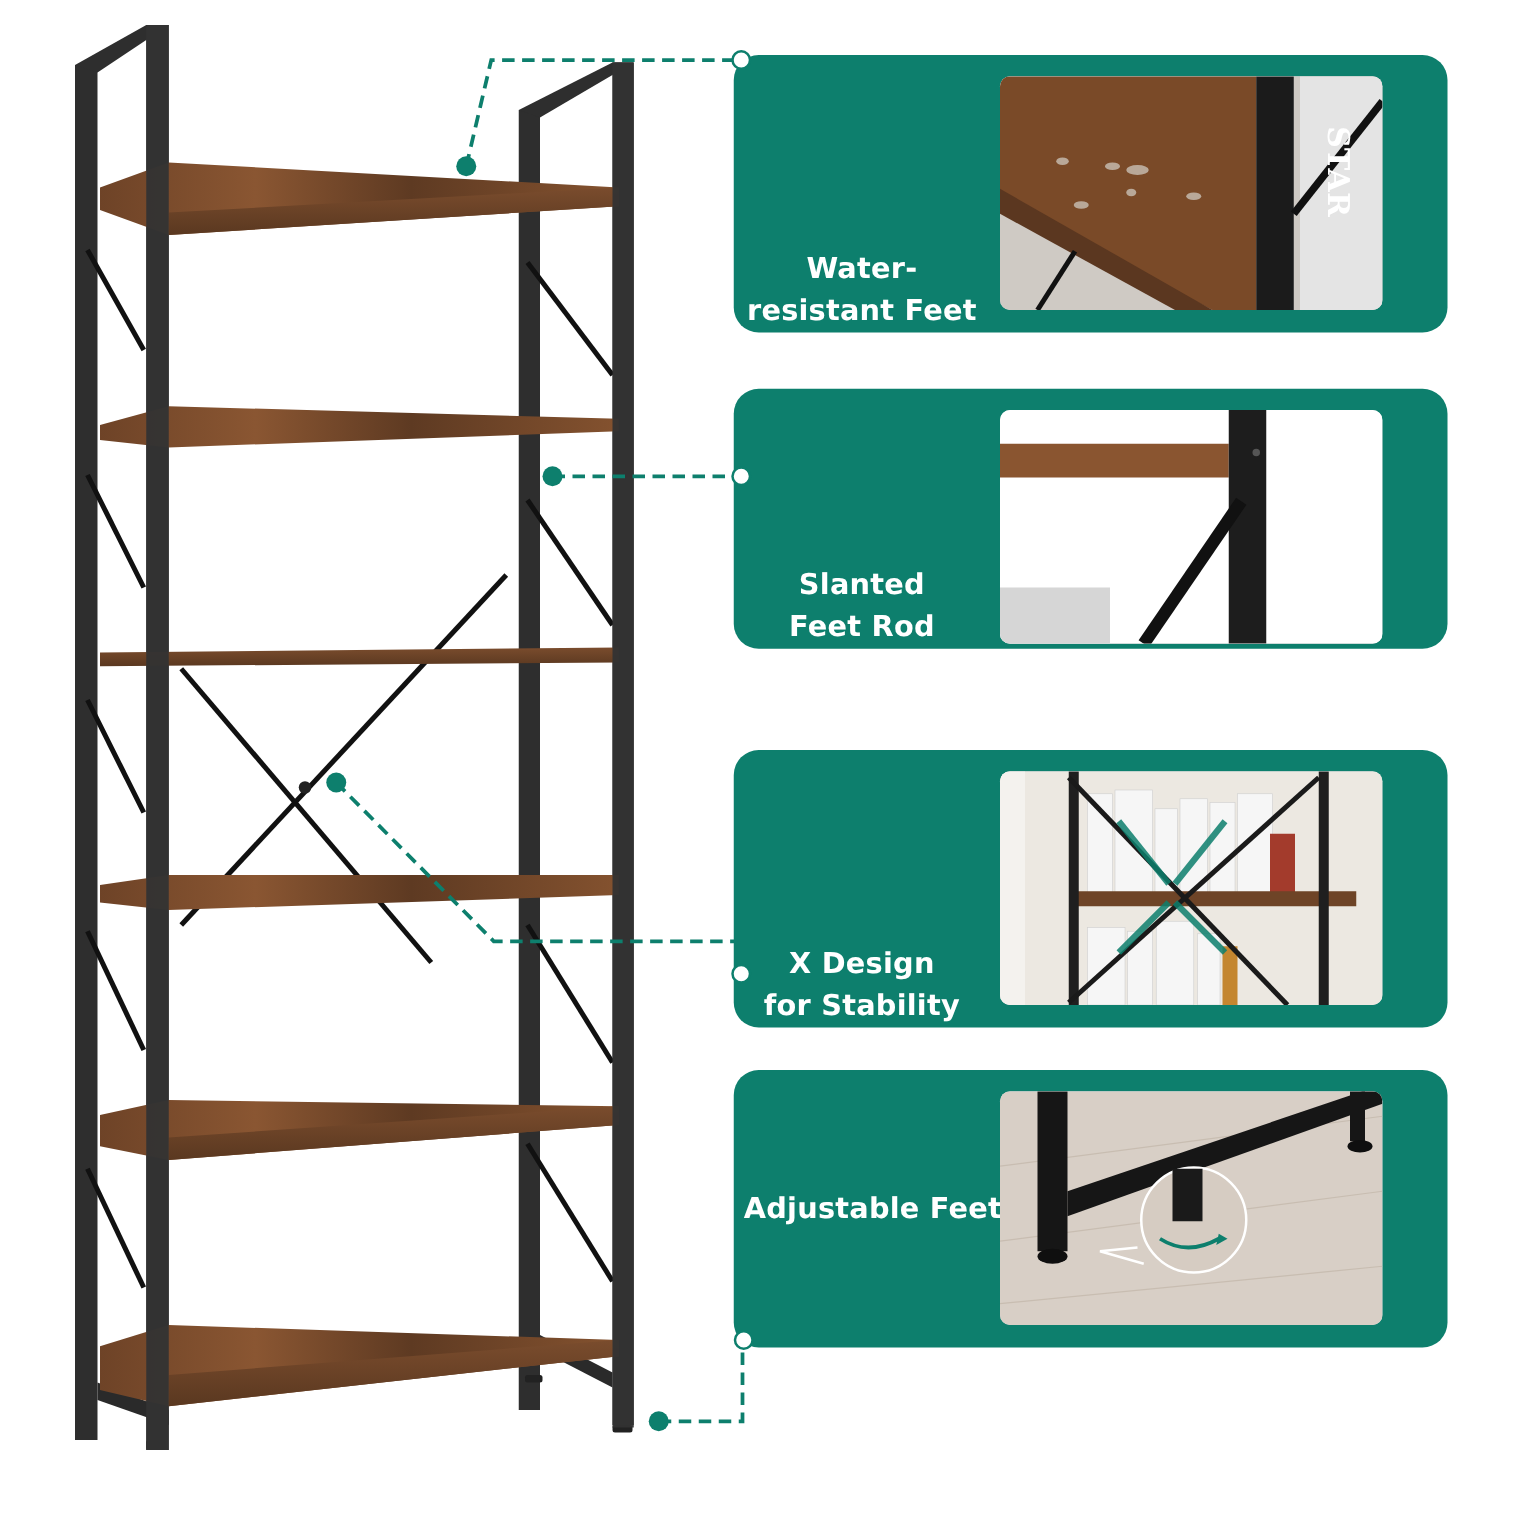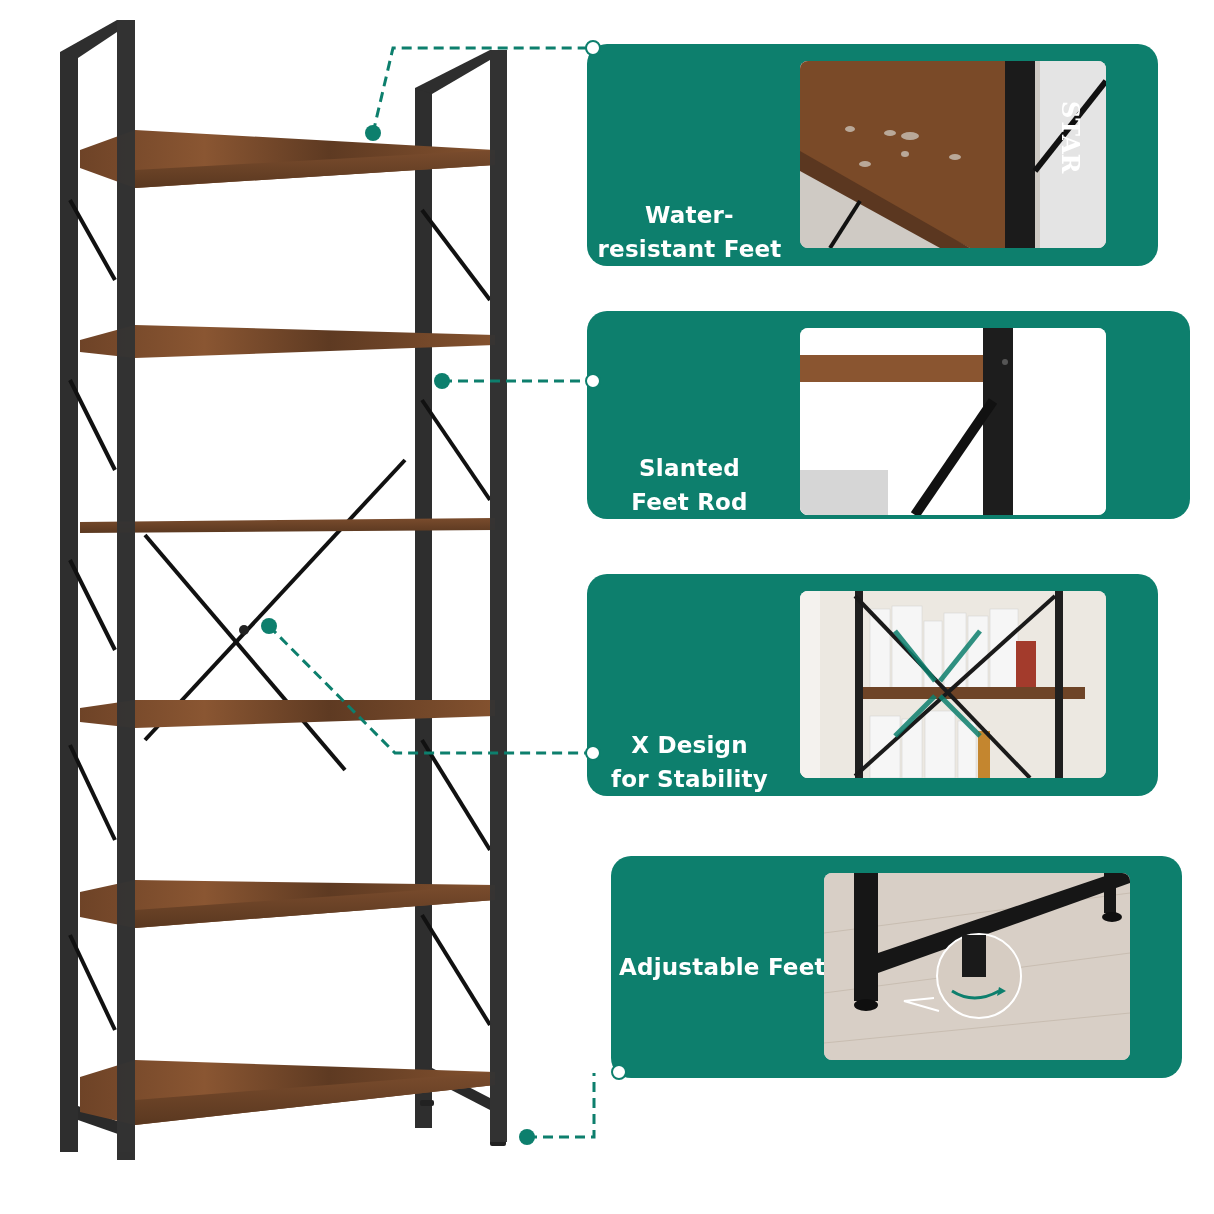--- a/index.html
+++ b/index.html
@@ -127,41 +127,41 @@
           <ellipse cx="105" cy="93" rx="4" ry="3"></ellipse>
         <ellipse cx="65" cy="103" rx="6" ry="3"></ellipse>
           <ellipse cx="155" cy="96" rx="6" ry="3"></ellipse>
       </g>
       <text x="262" y="40" fill="#fff" font-family="DejaVu Serif, serif" font-size="24" font-weight="bold" transform="rotate(90 262 40)">STAR</text>
     </svg>
   </div>
   <div class="dot-open" style="left:-2px;top:-4px"></div>
 </div>
 
-<div class="card" style="top:311px;height:208px;padding-left:32px;">
+<div class="card" style="top:311px;height:208px;">
   <div class="label">
     <div>
       <div>Slanted</div>
       <div>Feet Rod</div>
     </div>
   </div>
   <div class="photo">
     <svg viewBox="0 0 306 187" preserveAspectRatio="none">
       <rect width="306" height="187" fill="#ffffff"></rect>
       <rect x="0" y="27" width="183" height="27" fill="#8a5530"></rect>
       <rect x="0" y="142" width="88" height="45" fill="#d6d6d6"></rect>
       <rect x="183" y="0" width="30" height="187" fill="#1d1d1d"></rect>
       <circle cx="205" cy="34" r="3" fill="#555"></circle>
       <line x1="115" y1="187" x2="193" y2="73" stroke="#111" stroke-width="10"></line>
     </svg>
   </div>
   <div class="dot-open" style="left:-2px;top:62px"></div>
 </div>
 
-<div class="card" style="top:574px;height:222px;">
+<div class="card" style="top:600px;height:222px;">
   <div class="label">
     <div>
       <div><span class="bold-x">X</span> <span>Design</span></div>
       <div>for Stability</div>
     </div>
   </div>
   <div class="photo">
     <svg viewBox="0 0 306 187" preserveAspectRatio="none">
       <rect width="306" height="187" fill="#ece8e1"></rect>
       <rect x="0" y="0" width="20" height="187" fill="#f4f2ee"></rect>
@@ -188,21 +188,21 @@
         <polyline points="95,40 135,90"></polyline>
           <polyline points="180,40 140,90"></polyline>
         <polyline points="95,145 135,105"></polyline>
           <polyline points="180,145 140,105"></polyline>
       </g>
     </svg>
   </div>
   <div class="dot-open" style="left:-2px;top:171px"></div>
 </div>
 
-<div class="card" style="top:856px;height:222px;margin-left:24px;">
+<div class="card" style="top:856px;height:222px;">
   <div class="label" style="justify-content:flex-start;padding-left:8px;align-items:flex-start;padding-top:94px;box-sizing:border-box;width:210px;">
     <div style="white-space:nowrap;">Adjustable Feet</div>
   </div>
   <div class="photo">
     <svg viewBox="0 0 306 187" preserveAspectRatio="none">
       <rect width="306" height="187" fill="#d8cfc6"></rect>
       <g stroke="#c8bdb1" stroke-width="1">
         <line x1="0" y1="60" x2="306" y2="20"></line>
           <line x1="0" y1="120" x2="306" y2="80"></line>
         <line x1="0" y1="170" x2="306" y2="140"></line>

